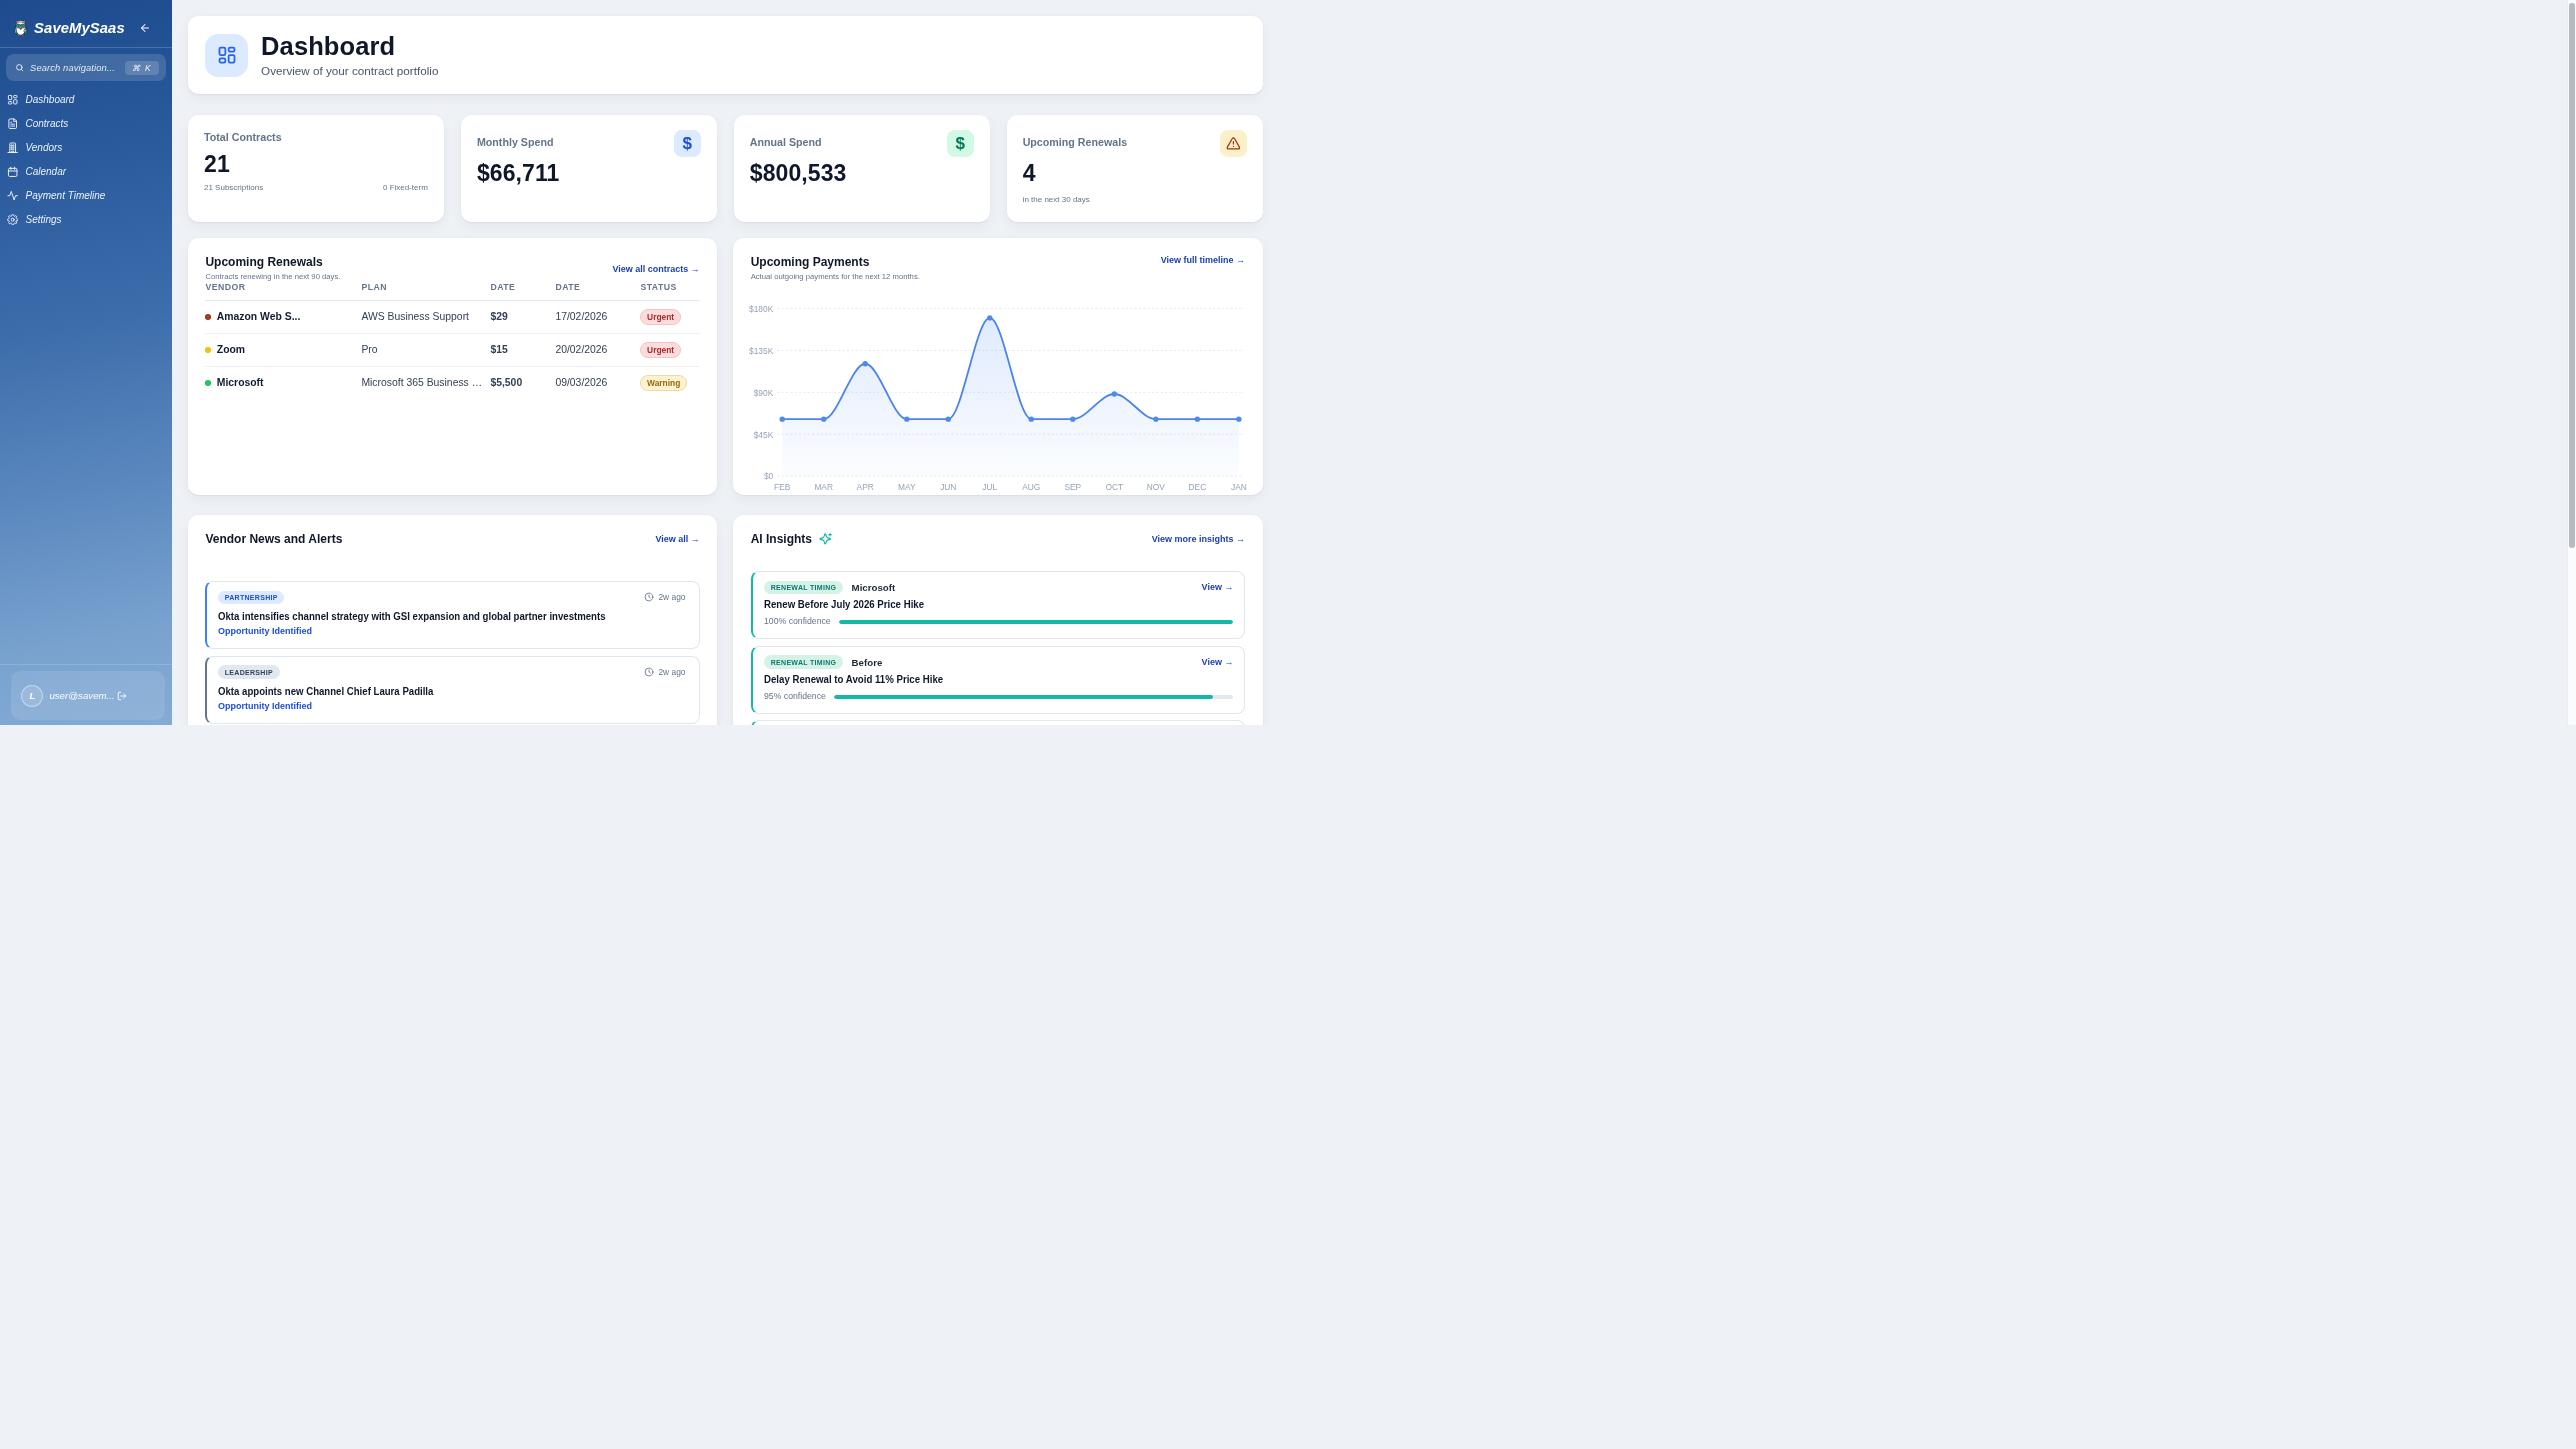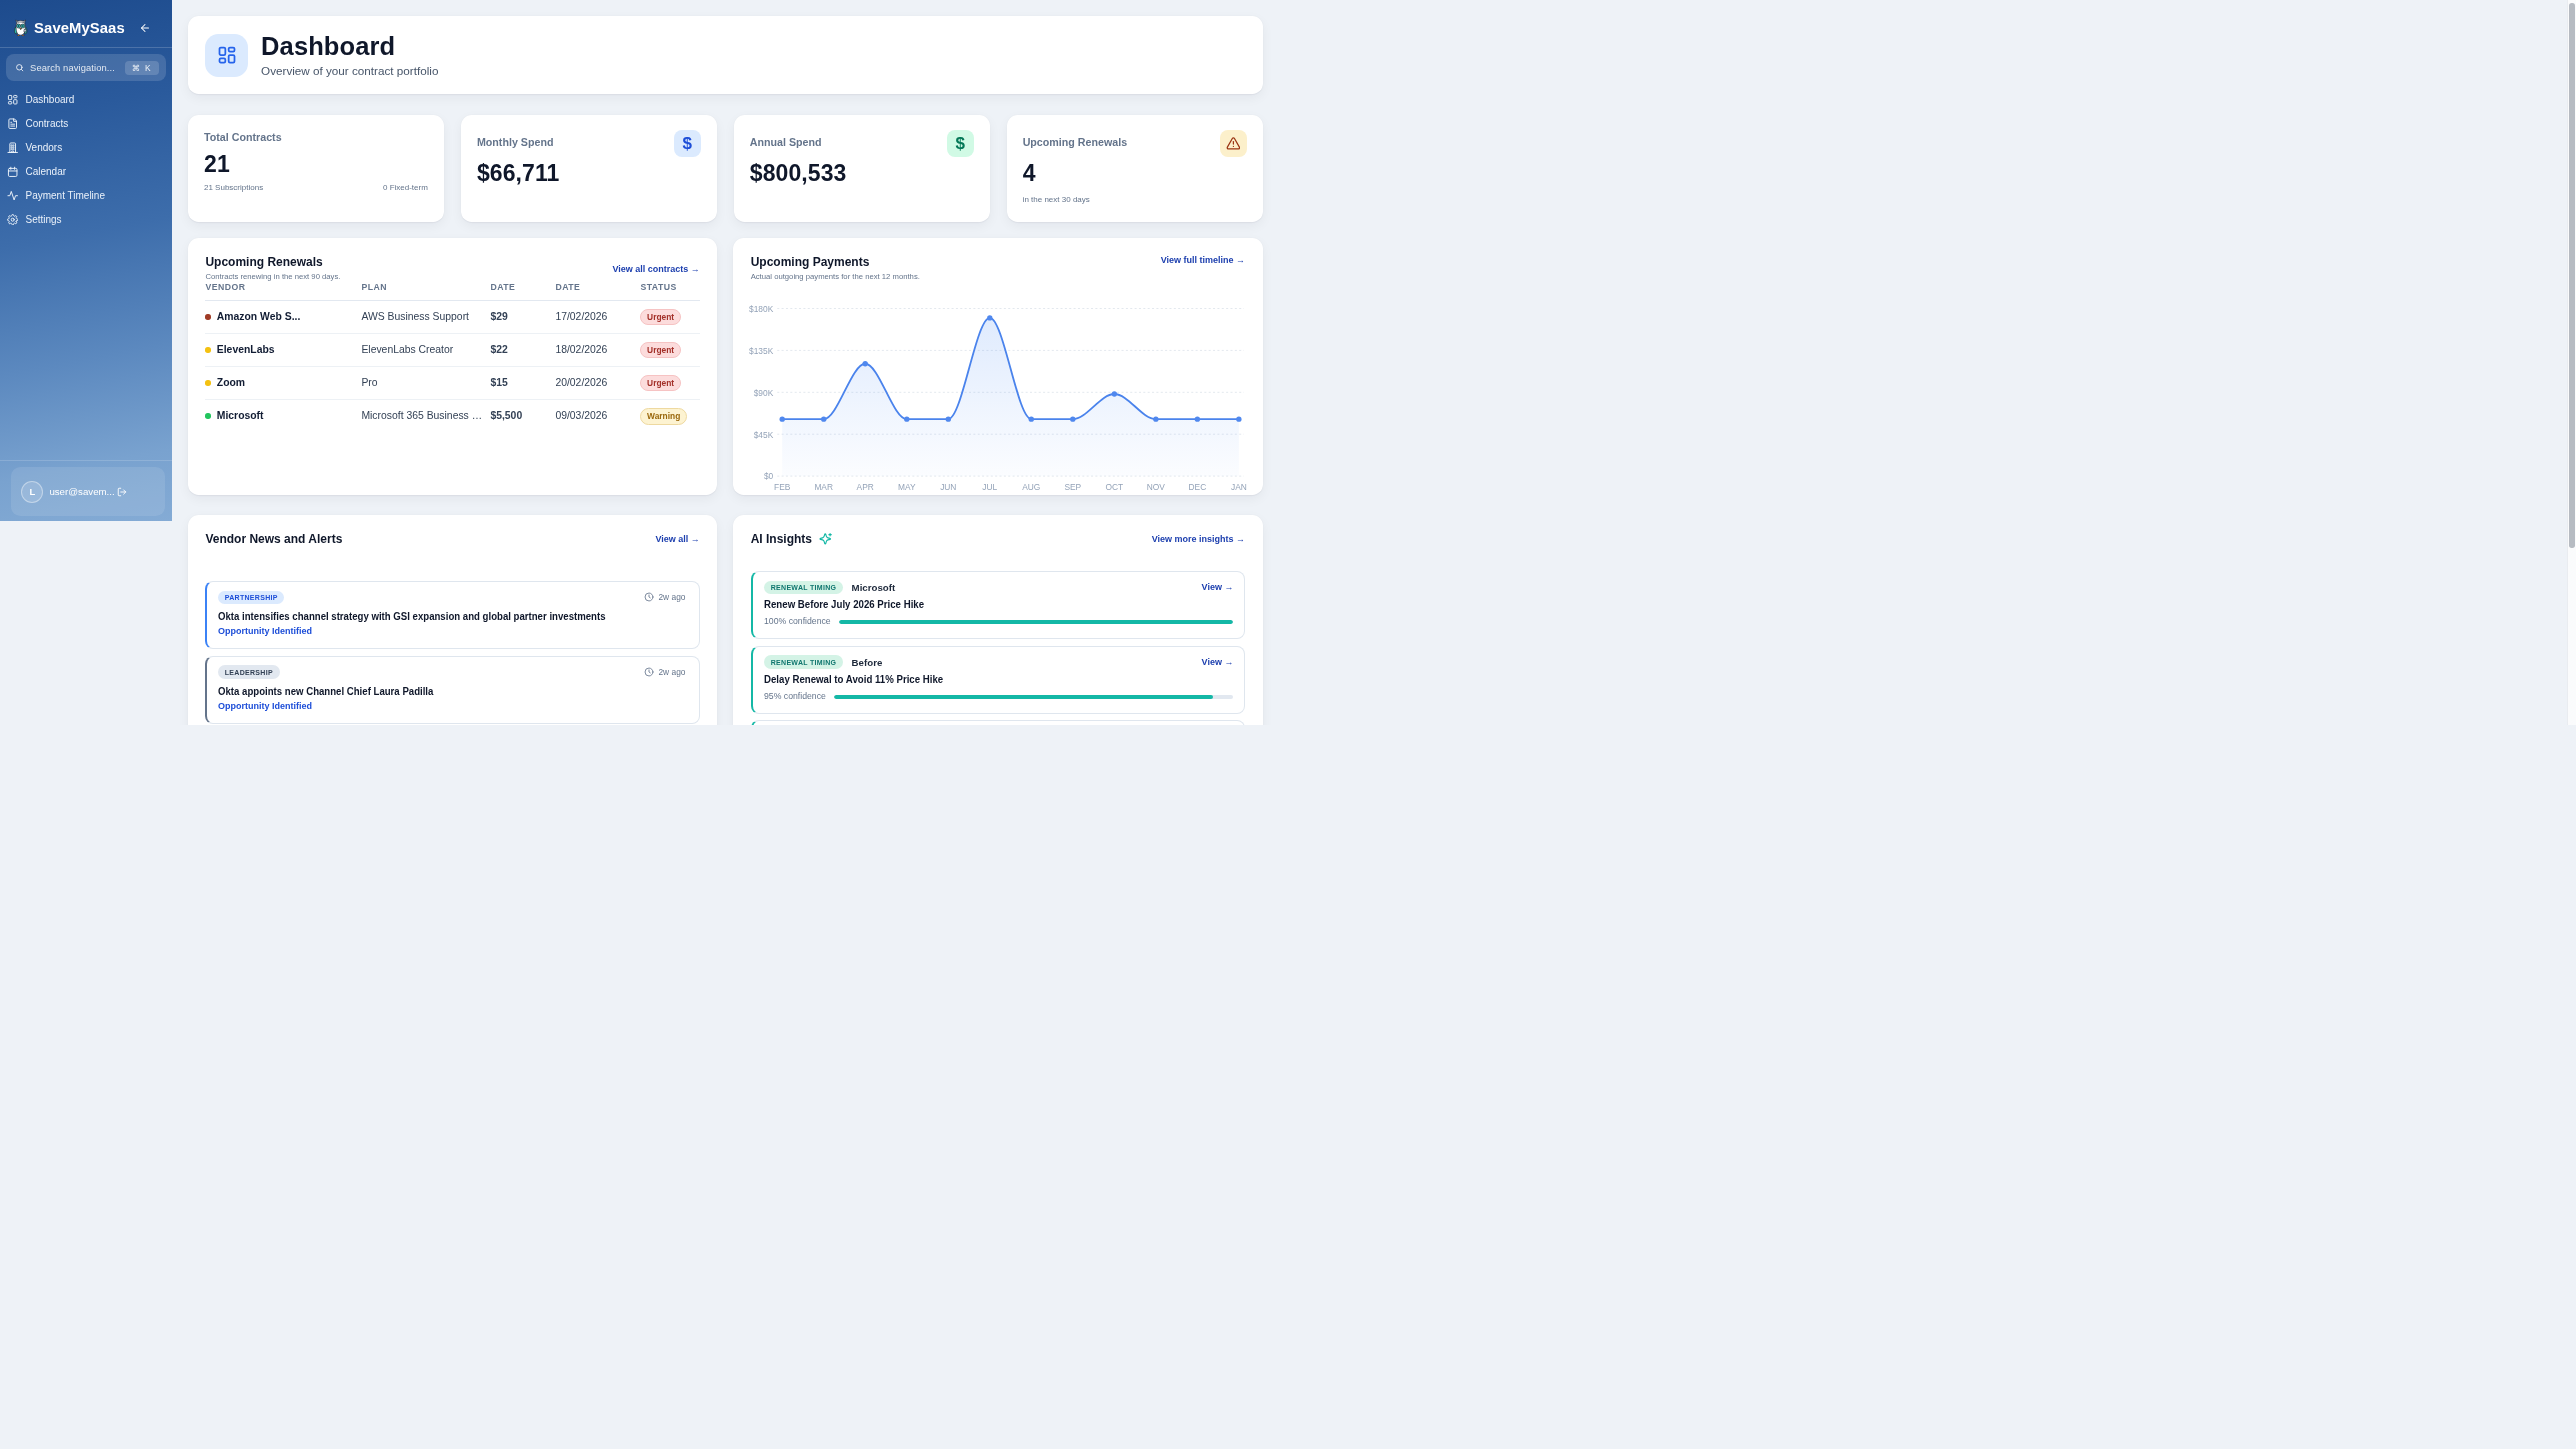--- a/index.html
+++ b/index.html
@@ -1,21 +1,21 @@
 <!DOCTYPE html>
 <html style="font-size:10.7px"><head>
 <meta charset="utf-8">
 <style>
 * { margin:0; padding:0; box-sizing:border-box; }
 html,body { width:1288px; height:725px; overflow:hidden; }
 body { font-family:"Liberation Sans", sans-serif; background:#eef2f7; display:flex; color:#0f172a; }
 
-.sidebar { width:172px; height:521px; flex-shrink:0; position:relative;
+.sidebar { width:172px; height:725px; flex-shrink:0; position:relative;
   background:linear-gradient(169deg, #1d4b8d 0%, #2a5a9c 22%, #3d6dab 45%, #5c89bf 68%, #79a2cf 87%, #84abd5 100%);
-  color:#fff; }
+  color:#fff;font-style:italic; }
 .sb-head { height:48px; display:flex; align-items:center; padding:8px 10.7px 0 12.7px; border-bottom:0.7px solid rgba(255,255,255,0.18); }
 .sb-title { font-size:14.8px; font-weight:800; letter-spacing:0.1px; margin-left:6px; flex:1; }
 .sb-back { margin-right:10px; height:12px; }
 .sb-search { margin:6px 6px 0 6px; height:27px; border-radius:8px; background:rgba(255,255,255,0.14);
   display:flex; align-items:center; padding:0 7.4px 0 8.7px; }
 .sb-search .ph { color:rgba(255,255,255,0.85); font-size:9.4px; margin-left:6px; flex:1; letter-spacing:0.1px;}
 .kbd { background:rgba(255,255,255,0.16); border-radius:4px; font-size:8.4px; color:rgba(255,255,255,0.9);
   padding:2px 6.7px; letter-spacing:1.3px; }
 .nav { margin-top:6.7px; }
 .nav-item { height:24px; display:flex; align-items:center; padding-left:6.7px; font-size:10px; color:#eaf1fa; font-weight:500;}
@@ -271,31 +271,20 @@
             </tr>
           </thead>
         <tbody>
           <tr>
               <td>
                 <span class="vend"><span class="dot" style="background:#a03c26"></span>Amazon Web S...</span>
               </td>
               <td>AWS Business Support</td>
               <td class="cost">$29</td>
               <td>17/02/2026</td>
-              <td>
-                <span class="pill urgent">Urgent</span>
-              </td>
-            </tr>
-          <tr>
-              <td>
-                <span class="vend"><span class="dot" style="background:#f4c111"></span>ElevenLabs</span>
-              </td>
-              <td>ElevenLabs Creator</td>
-              <td class="cost">$22</td>
-              <td>18/02/2026</td>
               <td>
                 <span class="pill urgent">Urgent</span>
               </td>
             </tr>
           <tr>
               <td>
                 <span class="vend"><span class="dot" style="background:#f4c111"></span>Zoom</span>
               </td>
               <td>Pro</td>
               <td class="cost">$15</td>

